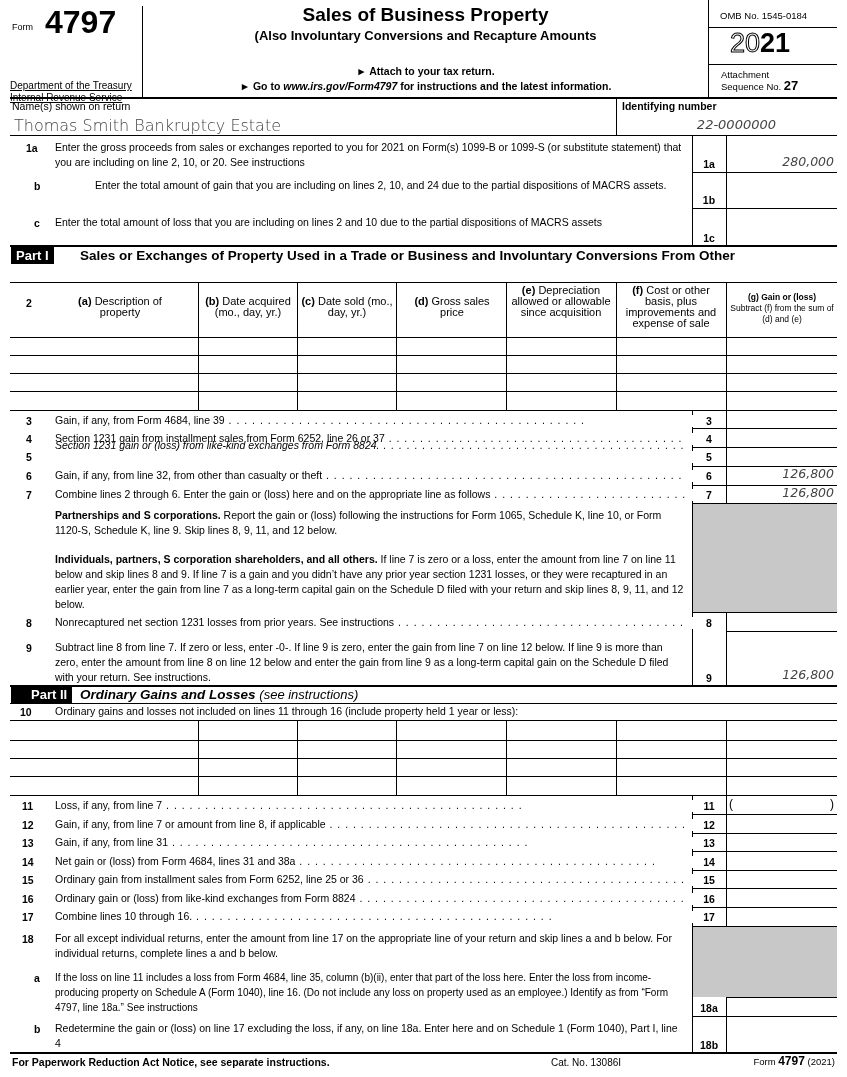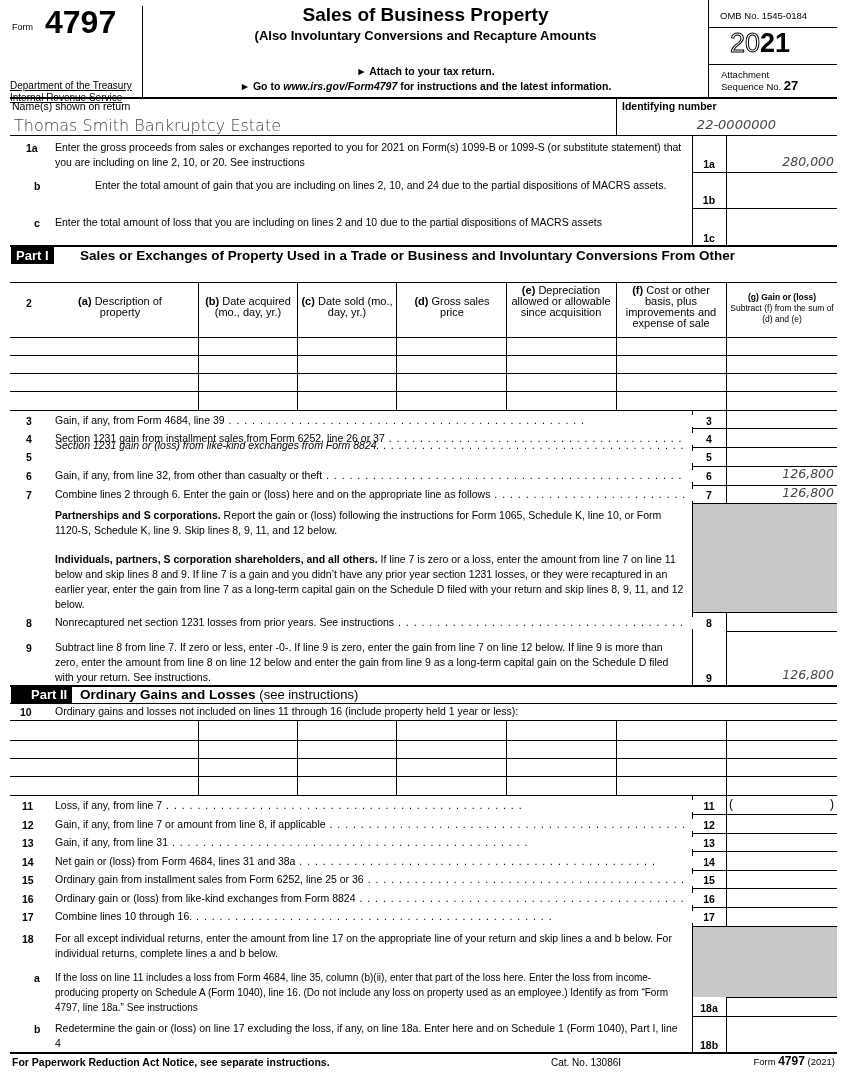--- a/index.html
+++ b/index.html
@@ -188,21 +188,21 @@
 
 <div>
   <div class="linenum" style="top:642px;">9</div>
   <div class="linetext" style="top:640px;"><span>Subtract line 8 from line 7. If zero or less, enter -0-. If line 9 is zero, enter the gain from line 7 on line 12 below. If line 9 is more than zero, enter the amount from line 8 on line 12 below and enter the gain from line 9 as a long-term capital gain on the Schedule D filed with your return. See instructions.</span></div>
   <div class="boxlabel" style="top:672px;">9</div>
   <div class="amount fill" style="top:667px;">126,800</div>
 </div>
 <div class="hline hthick" style="top:685px;"></div>
 
 <div class="partlabel" style="left:11px;top:686px;padding-left:20px;">Part II</div>
-<div class="parttitle" style="left:80px;top:687px;">
+<div class="parttitle" style="left:80px;top:687px;font-style:italic;">
   <span>Ordinary Gains and Losses</span> <span style="font-weight:normal;font-size:13px;">(see instructions)</span>
 </div>
 <div class="hline" style="top:703px;"></div>
 
 <div>
   <div class="linenum" style="top:706px;left:20px;">10</div>
   <div class="linetext" style="top:704px;">Ordinary gains and losses not included on lines 11 through 16 (include property held 1 year or less):</div>
 </div>
 
 <div>

